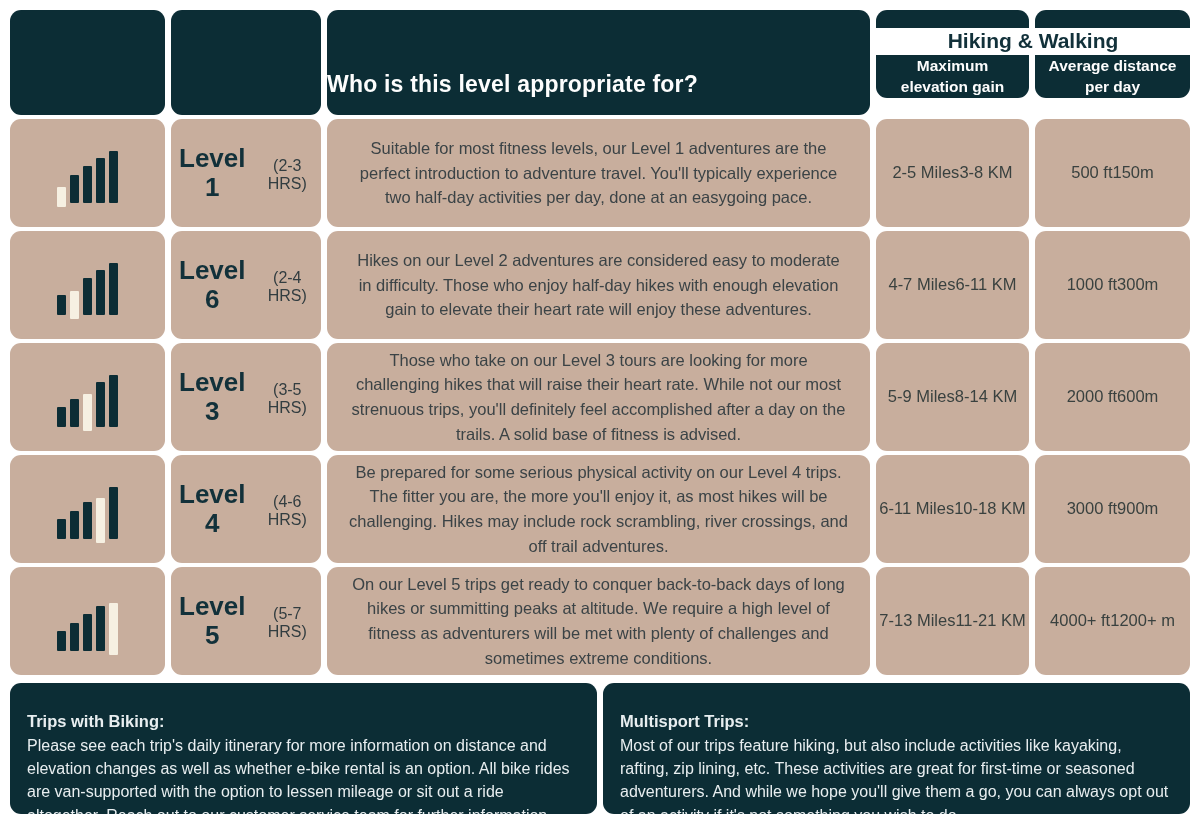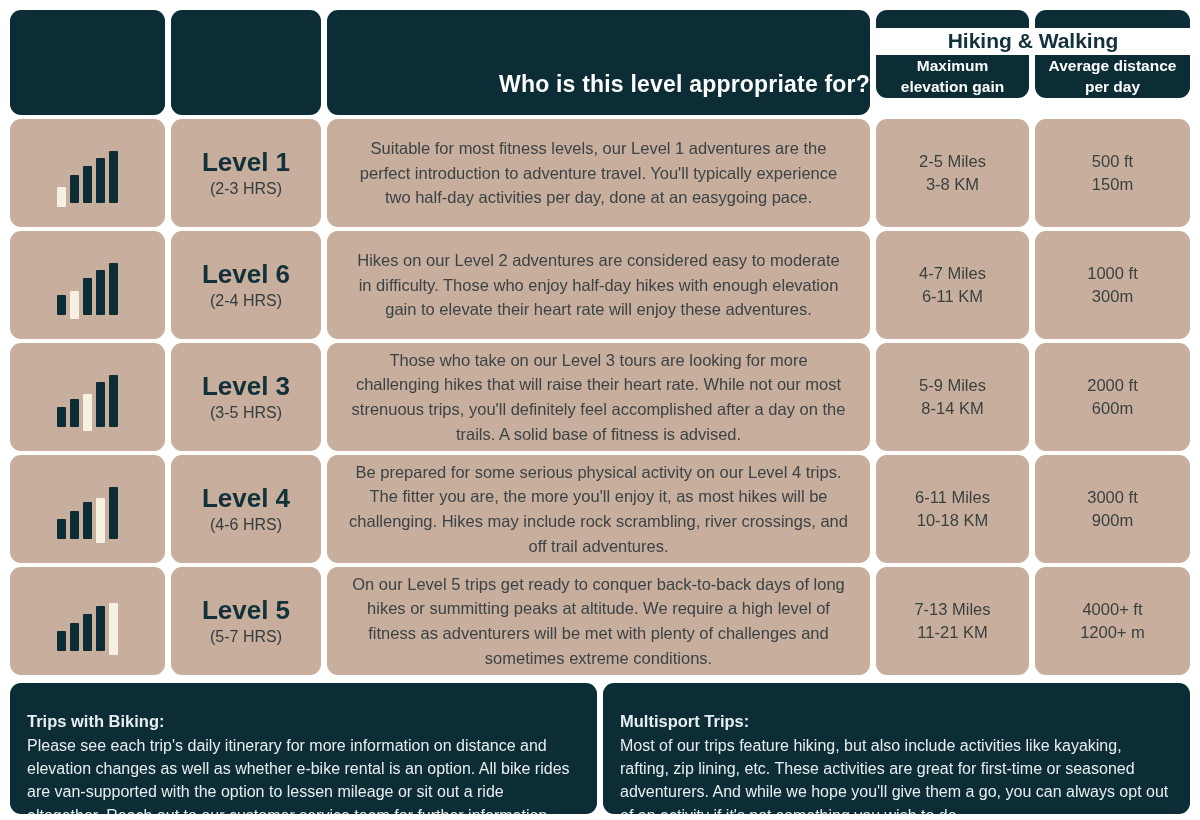--- a/index.html
+++ b/index.html
@@ -26,21 +26,21 @@
     grid-auto-rows:auto;
     column-gap:6px;row-gap:4px;
   }
   .cell{border-radius:11px;}
   .dark{background:var(--teal);}
   .tan{background:var(--tan);}
 
   
   .hdr{height:105px;}
   .hdr-who{
-    display:flex;align-items:flex-end;justify-content:flex-end;
+    display:flex;align-items:flex-end;justify-content:flex-start;
     padding-bottom:17px;
   }
   .hdr-who span{
     color:#fdfdfd;font-size:23px;font-weight:700;letter-spacing:.2px;
   }
   .hdr-right{
     grid-column:4 / 6;height:88px;
     display:flex;flex-direction:column;
   }
   .caps{display:grid;grid-template-columns:153px 155px;column-gap:6px;height:18px;}
@@ -51,21 +51,21 @@
   }
   .band span{color:var(--ink);font-size:21px;font-weight:700;}
   .subhdrs{display:grid;grid-template-columns:153px 155px;column-gap:6px;flex:1;}
   .subhdr{
     background:var(--teal);border-radius:0 0 11px 11px;
     display:flex;flex-direction:column;align-items:center;justify-content:center;
     color:#fdfdfd;font-size:15.5px;font-weight:700;line-height:1.4;text-align:center;
   }
 
   
-  .rowcell{height:108px;display:flex;flex-direction:column;align-items:center;justify-content:center;text-align:center;}
+  .rowcell{height:108px;display:flex;flex-direction:row;align-items:center;justify-content:center;text-align:center;}
   .bars{display:flex;align-items:flex-end;gap:4px;height:60px;}
   .bar{width:9px;background:var(--teal);border-radius:1px;}
   .b1{height:20px}.b2{height:28px}.b3{height:37px}.b4{height:45px}.b5{height:52px}
   .bar.hl{background:var(--cream);transform:translateY(4px);}
   .lvl-name{color:var(--ink);font-size:26px;font-weight:700;line-height:1.1;}
   .lvl-hours{color:#323d40;font-size:16px;margin-top:3px;}
   .desc{padding:6px 22px;color:var(--body);font-size:16.5px;line-height:1.5;}
   .val{color:#39413f;font-size:16.5px;line-height:1.4;text-align:right;}
 
   

